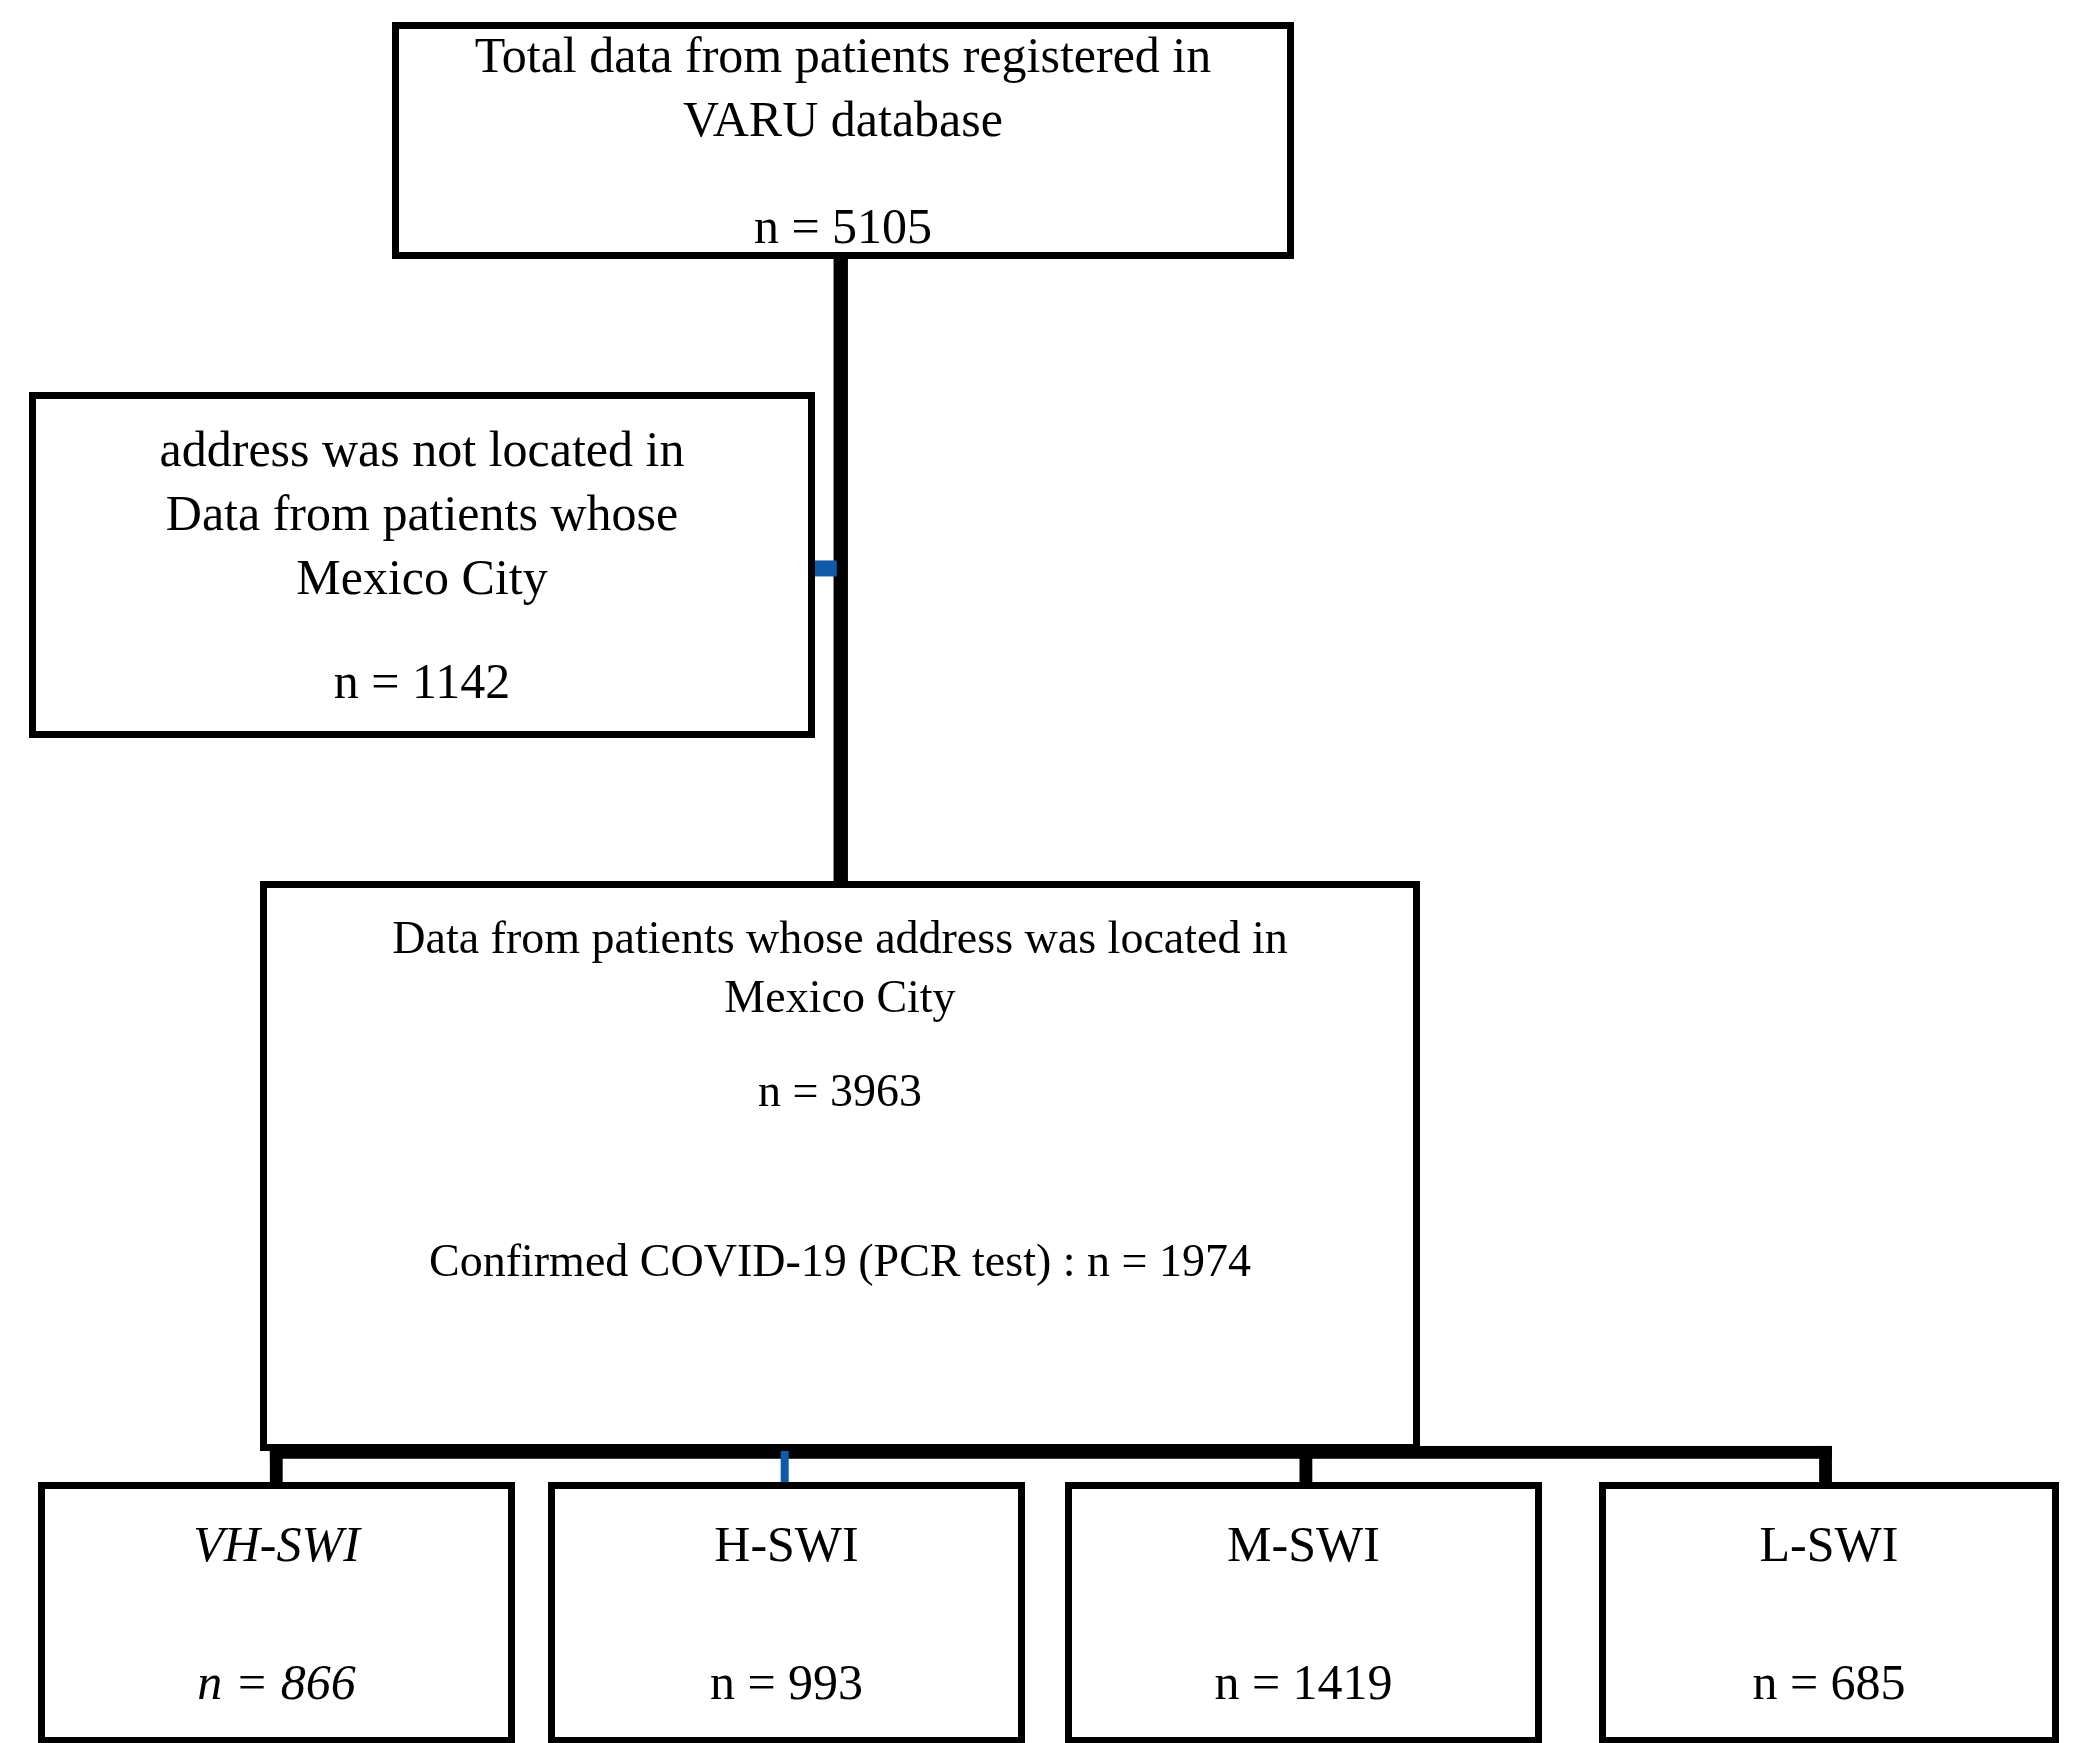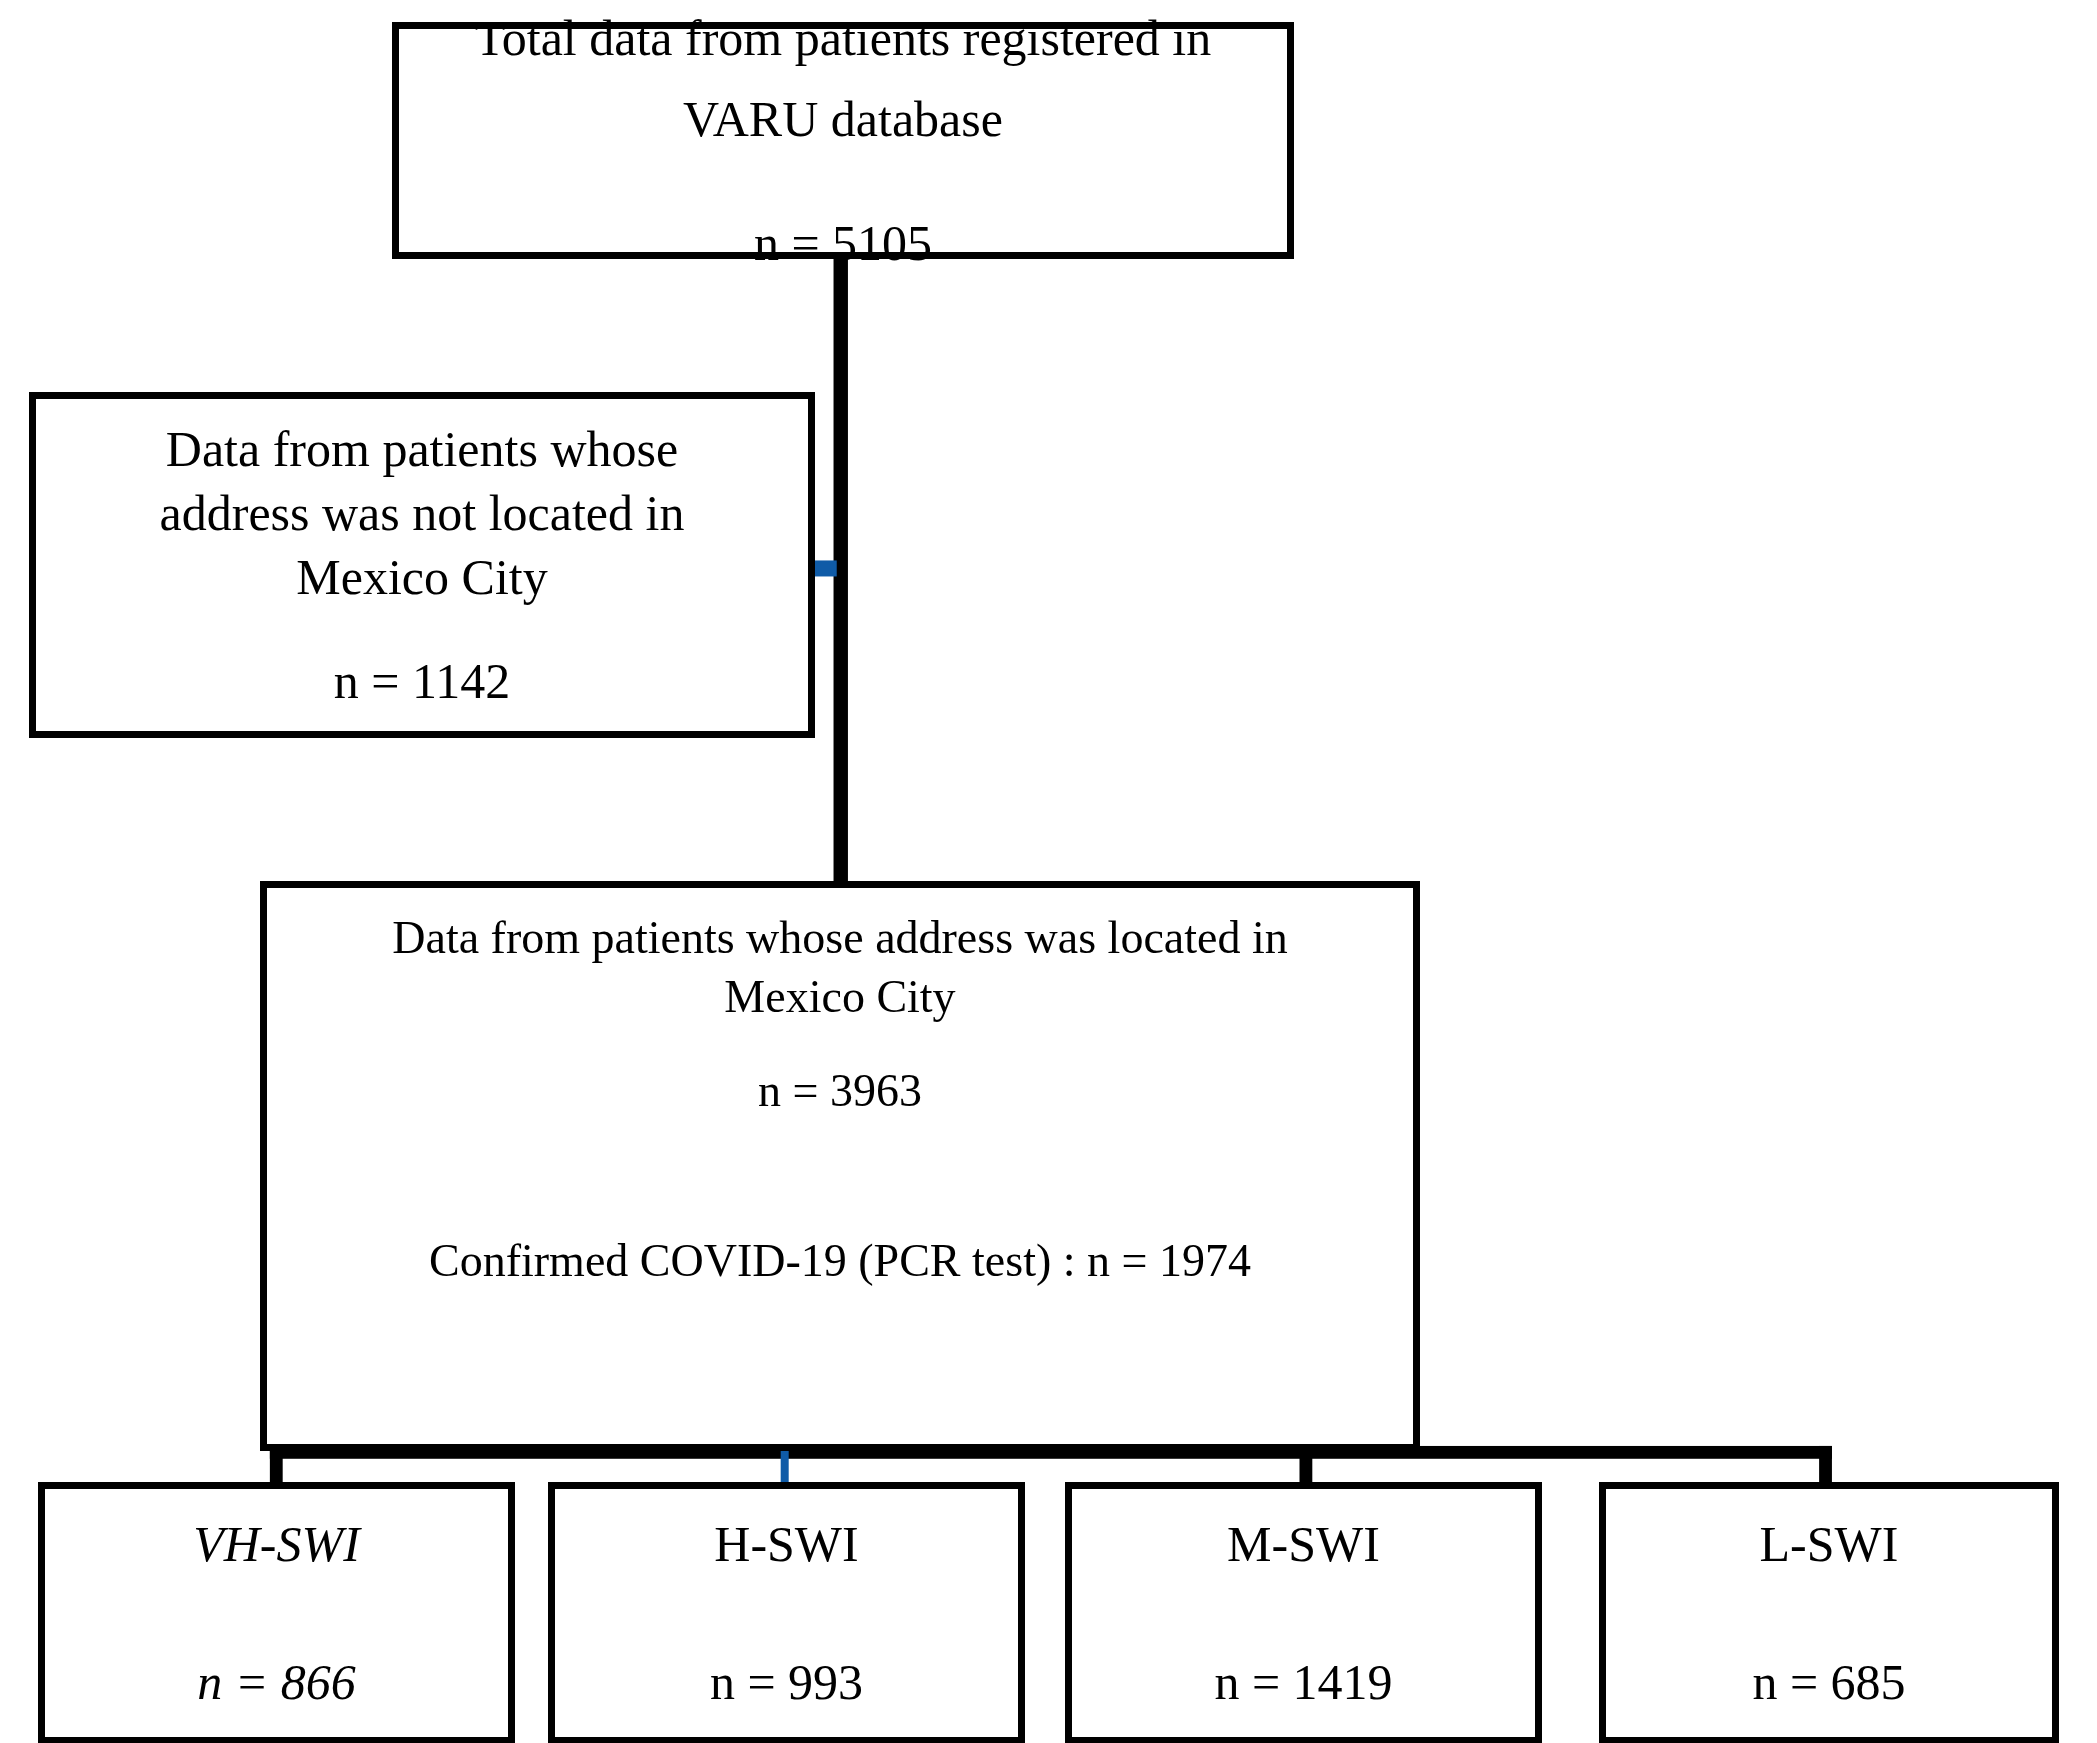--- a/index.html
+++ b/index.html
@@ -40,21 +40,20 @@
   }
   .line {
     display: block;
     white-space: nowrap;
   }
 
   
   #node-total {
     left: 392px;  top: 22.4px;   width: 902px; height: 237px;
     font-size: 50px;
-    gap: 17px;
   }
   #node-excluded {
     left: 29px;   top: 392px;  width: 786px;  height: 346px;
     font-size: 50px;
   }
   #node-included {
     left: 260px;  top: 881px; width: 1160px; height: 570px;
     font-size: 46px;
     justify-content: flex-start;
     padding-top: 21px;
@@ -98,22 +97,22 @@
 
   </svg>
 
   <div class="node" id="node-total">
     <span class="line">Total data from patients registered in</span>
     <span class="line">VARU database</span>
     <span class="line n-line">n = 5105</span>
   </div>
 
   <div class="node" id="node-excluded">
+    <span class="line">address was not located in</span>
     <span class="line">Data from patients whose</span>
-    <span class="line">address was not located in</span>
     <span class="line">Mexico City</span>
     <span class="line n-line">n = 1142</span>
   </div>
 
   <div class="node" id="node-included">
     <span class="line">Data from patients whose address was located in</span>
     <span class="line">Mexico City</span>
     <span class="line n-line">n = 3963</span>
     <div class="sub-block">
       <span class="line">Confirmed COVID-19 (PCR test) : n = 1974</span>

